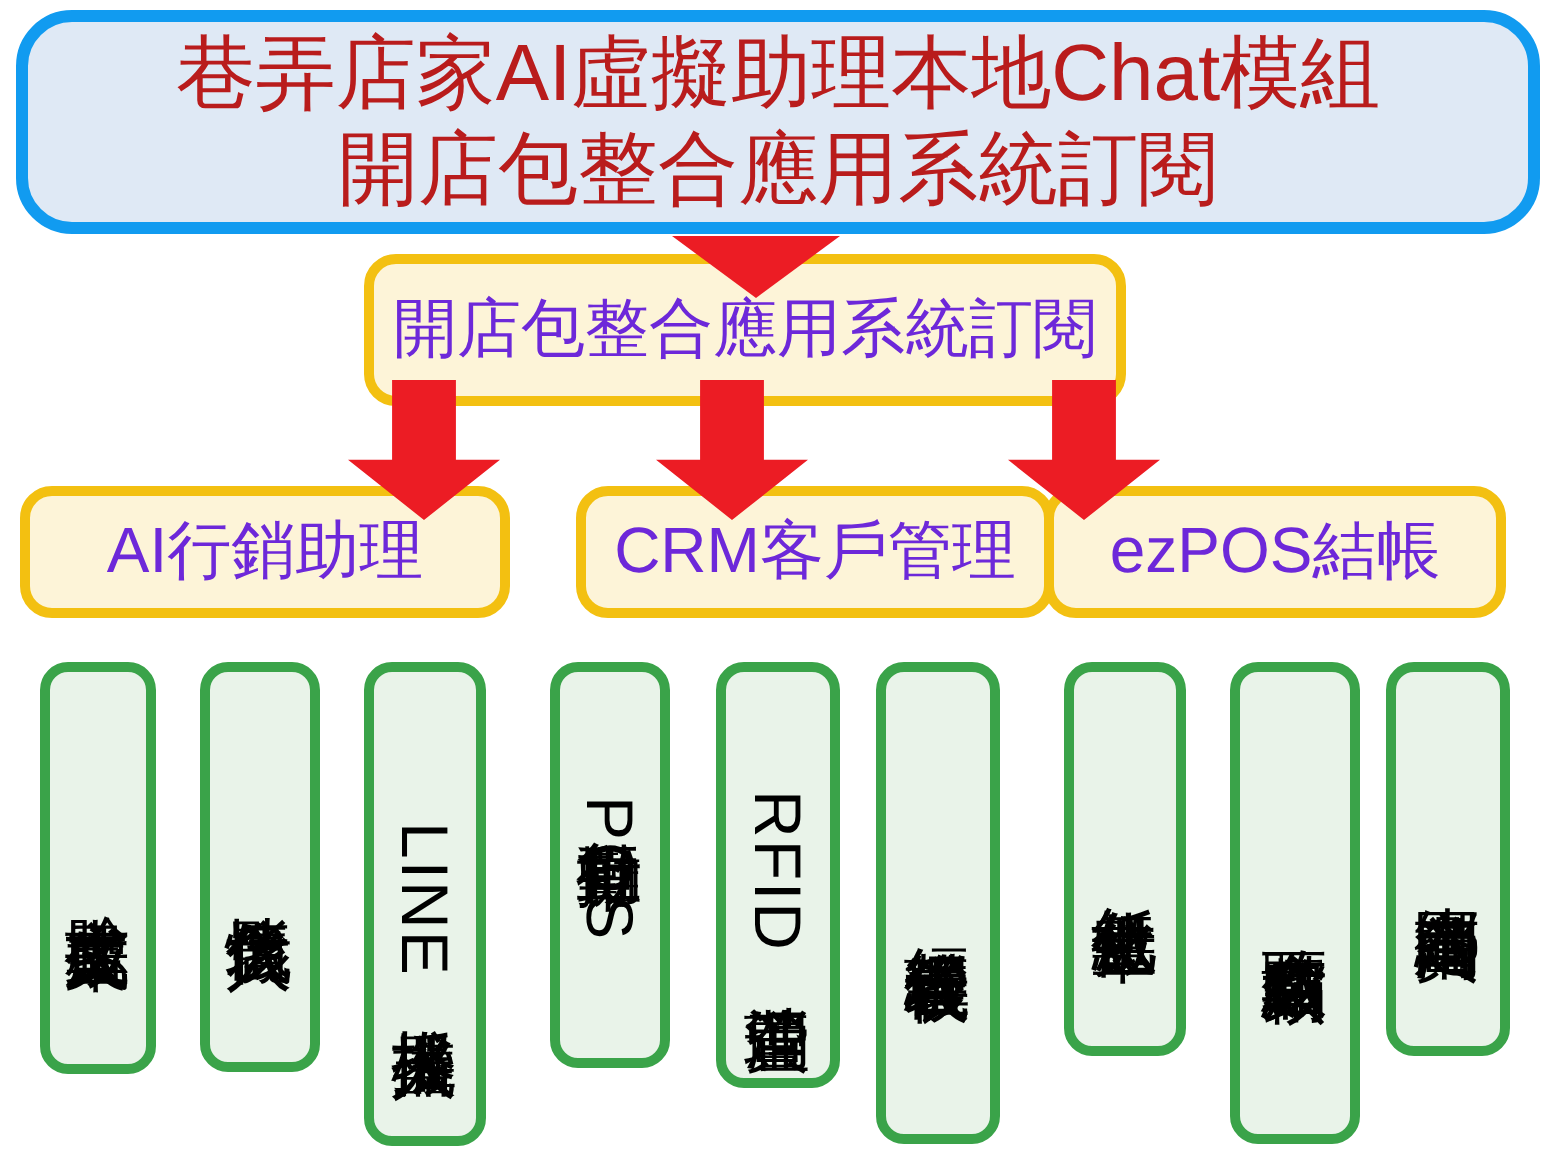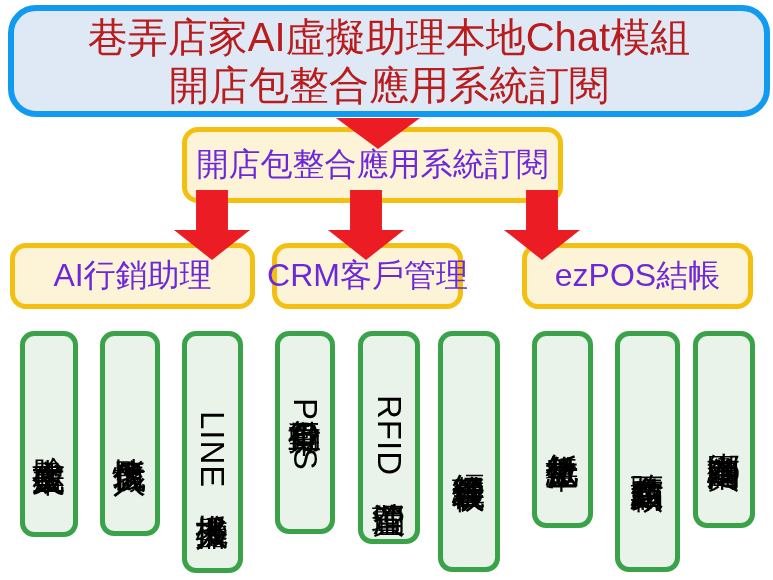--- a/index.html
+++ b/index.html
@@ -65,21 +65,21 @@
     top: 243px; height: 66px;
     background: #fdf4d8;
     border: 5px solid #f3c011;
     border-radius: 16px;
     display: flex;
     align-items: center;
     justify-content: center;
     z-index: 10;
   }
   .m0 { left: 10px;  width: 245px; }
-  .m1 { left: 272px; width: 191px; }
+  .m1 { left: 288px; width: 239px; }
   .m2 { left: 522px; width: 231px; }
 
   
   .arrow-head-top {
     position: absolute;
     left: 336px; top: 118px;
     width: 84px; height: 31px;
     background: #ec1c24;
     clip-path: polygon(0 0, 100% 0, 50% 100%);
     z-index: 20;

